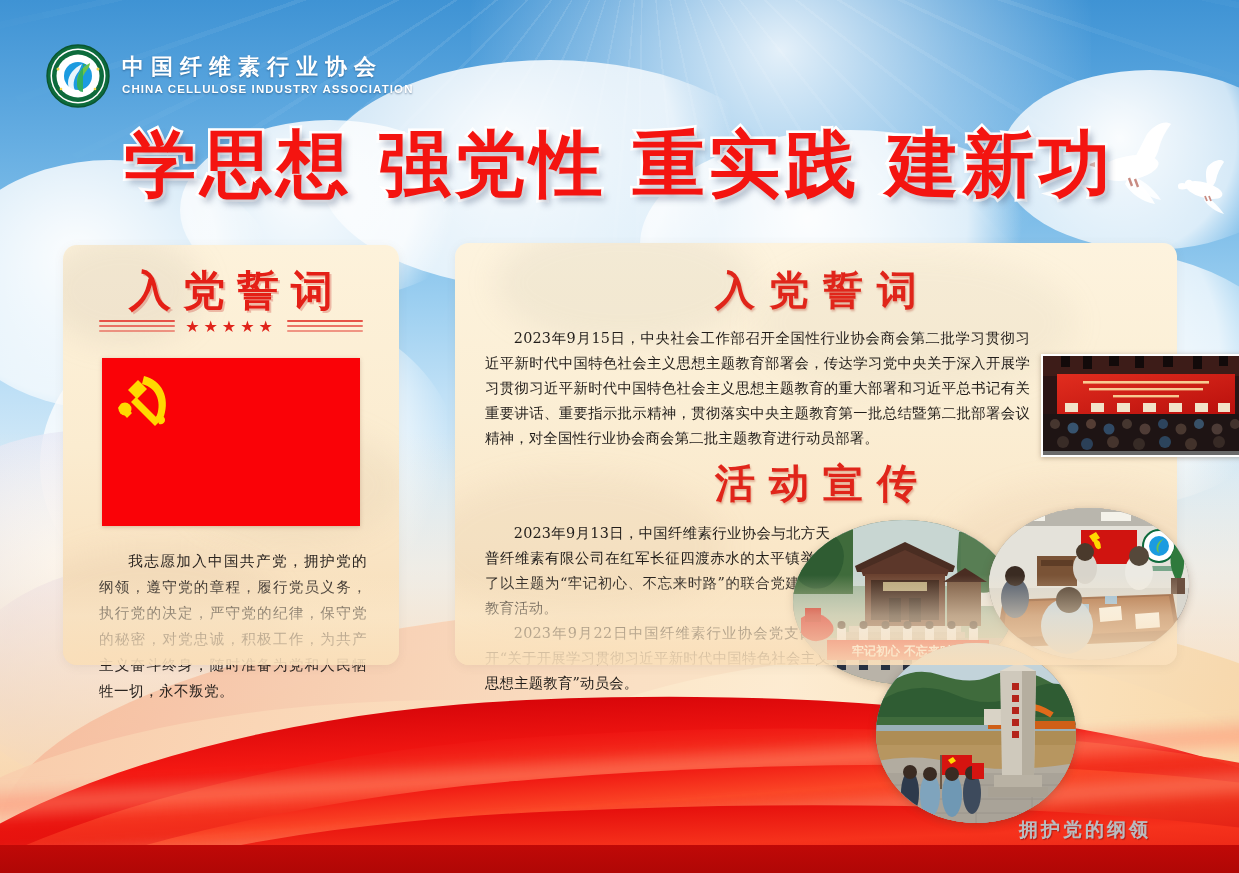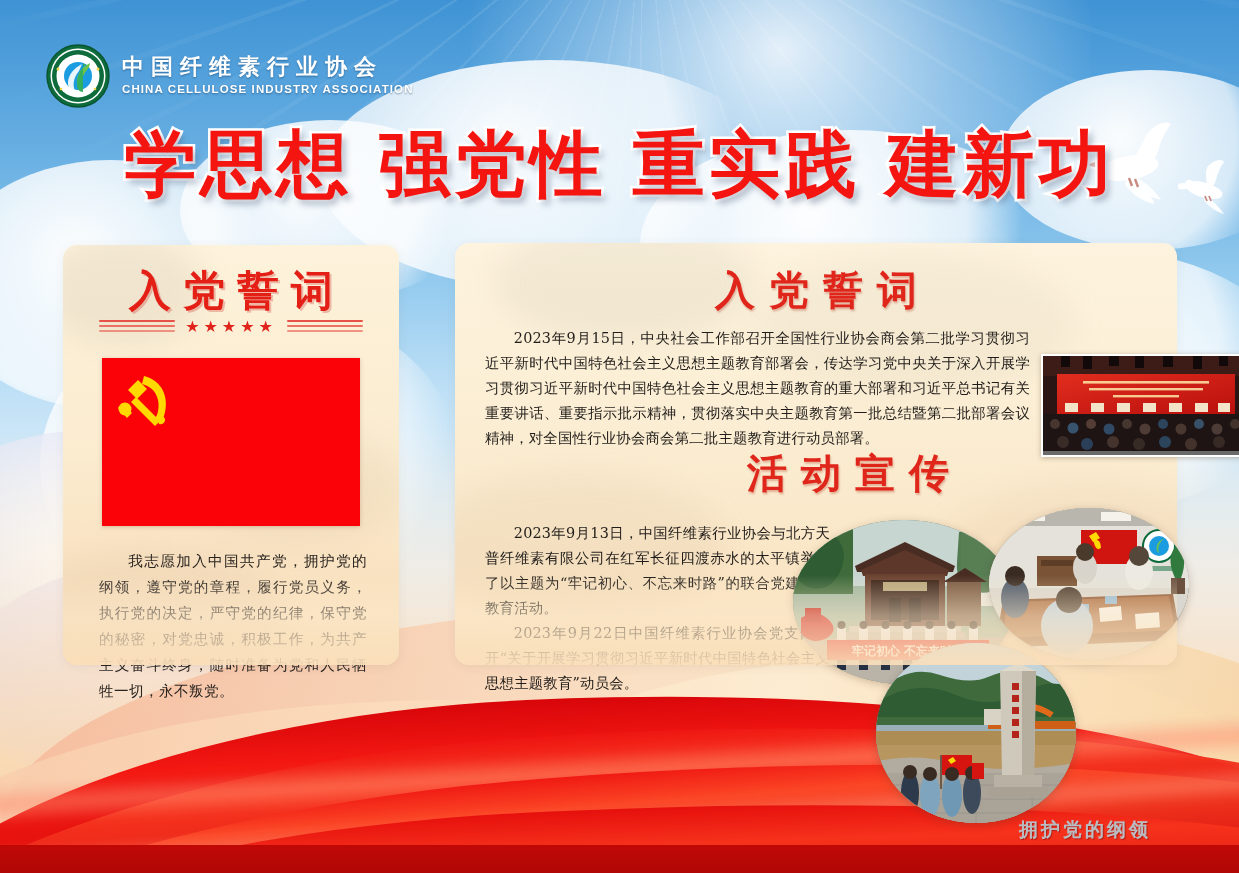--- a/index.html
+++ b/index.html
@@ -180,21 +180,21 @@
 
   
   .sec-title{
     position:absolute;width:100%;text-align:center;left:0;
     font-family:"DejaVu Serif","Liberation Serif",serif;
     font-weight:bold;font-size:40px;letter-spacing:14px;text-indent:14px;
     color:#e0251a;
     text-shadow:1px 2px 2px rgba(170,40,20,.30);
   }
   .sec-title-1{top:20px;}
-  .sec-title-2{top:203px;margin-left:32px;}
+  .sec-title-2{top:213px;}
 
   .para{
     position:absolute;
     font-family:"DejaVu Serif","Liberation Serif",serif;
     font-size:14.4px;line-height:25px;color:#211d1a;
     text-align:justify;text-align-last:left;letter-spacing:.2px;
   }
   .para p{margin:0;text-indent:2em;}
   .para-1{left:30px;top:83px;width:545px;}
   .para-2{left:30px;top:278px;width:345px;}

